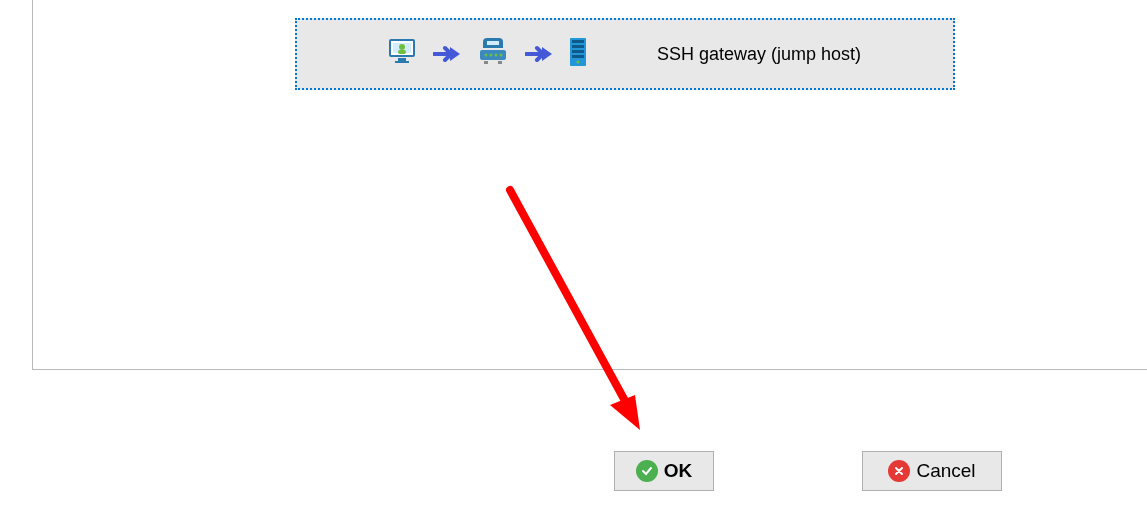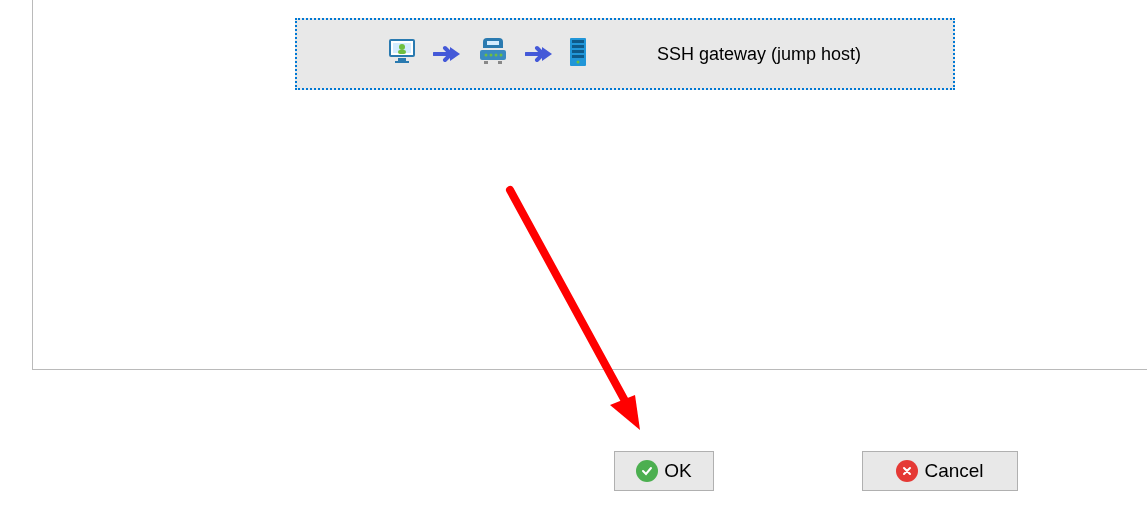--- a/index.html
+++ b/index.html
@@ -55,26 +55,27 @@
       width: 100px;
       height: 40px;
       background: #e8e8e8;
       border: 1px solid #b0b0b0;
       display: flex;
       align-items: center;
       justify-content: center;
       gap: 6px;
       cursor: pointer;
       font-size: 19px;
+      font-weight: bold;
     }
     .cancel-button {
       position: absolute;
       left: 862px;
       top: 451px;
-      width: 156px;
+      width: 140px;
       height: 40px;
       background: #e8e8e8;
       border: 1px solid #b0b0b0;
       display: flex;
       align-items: center;
       justify-content: center;
       gap: 6px;
       cursor: pointer;
       font-size: 19px;
     }

